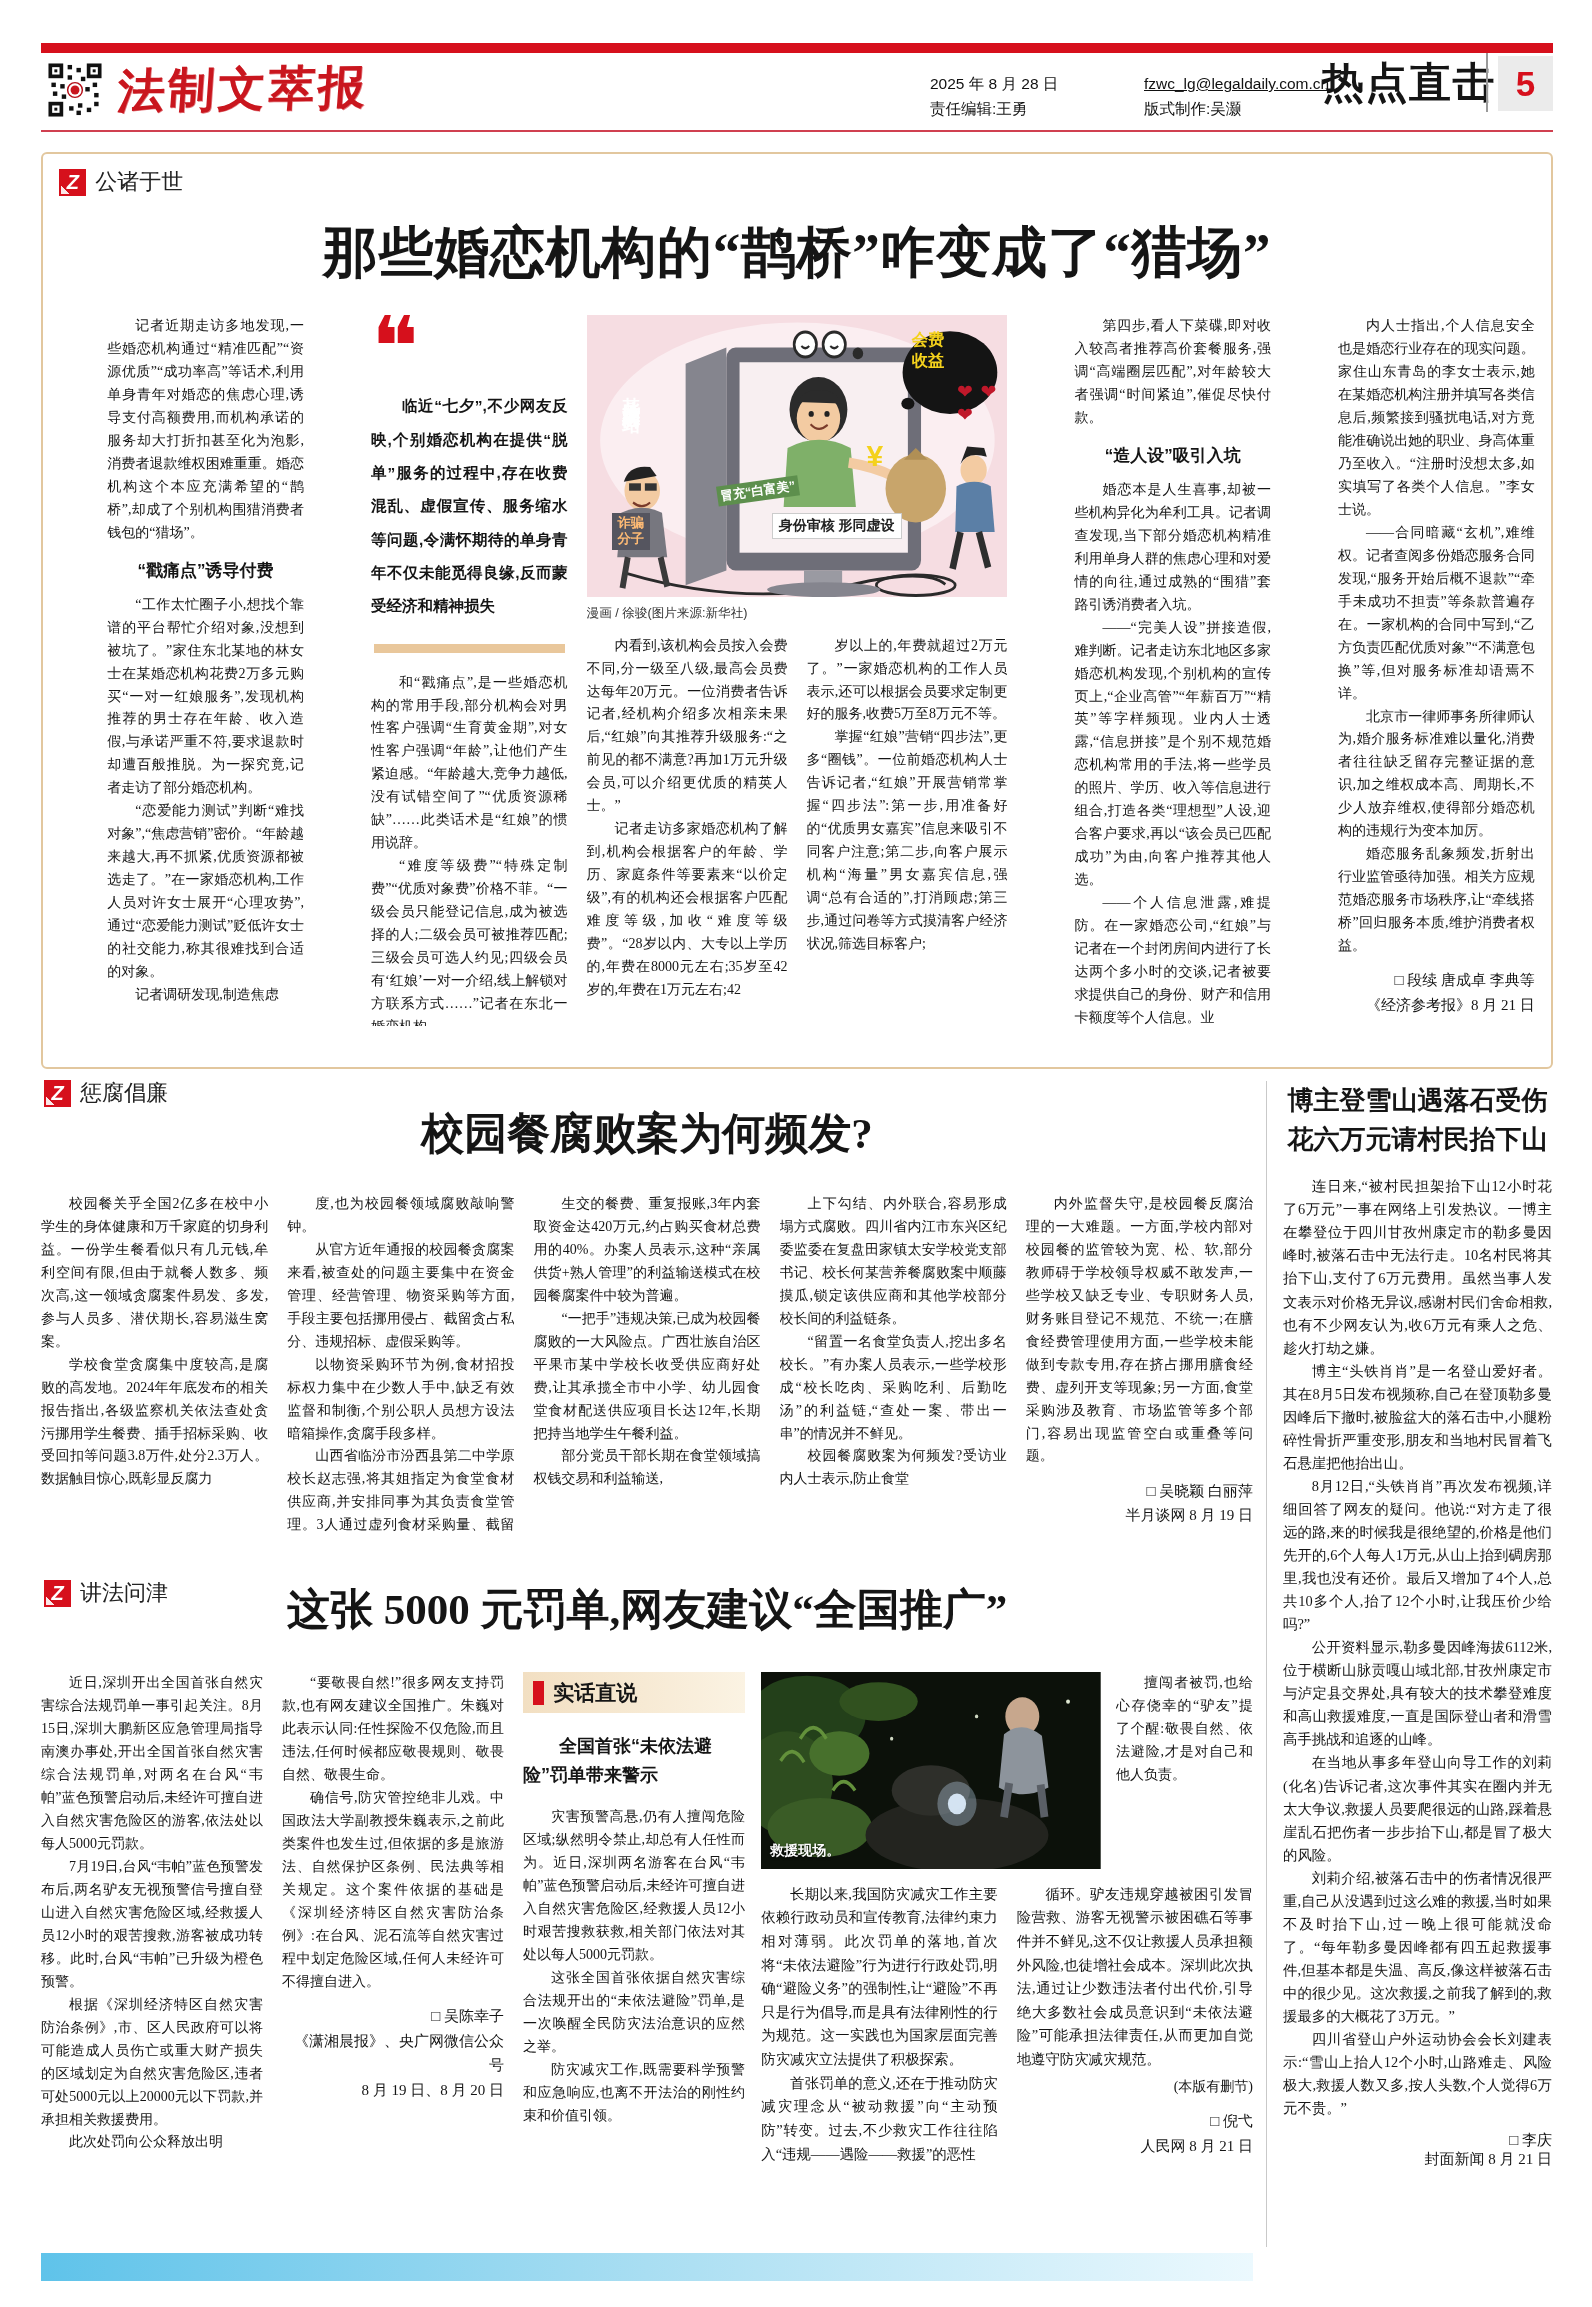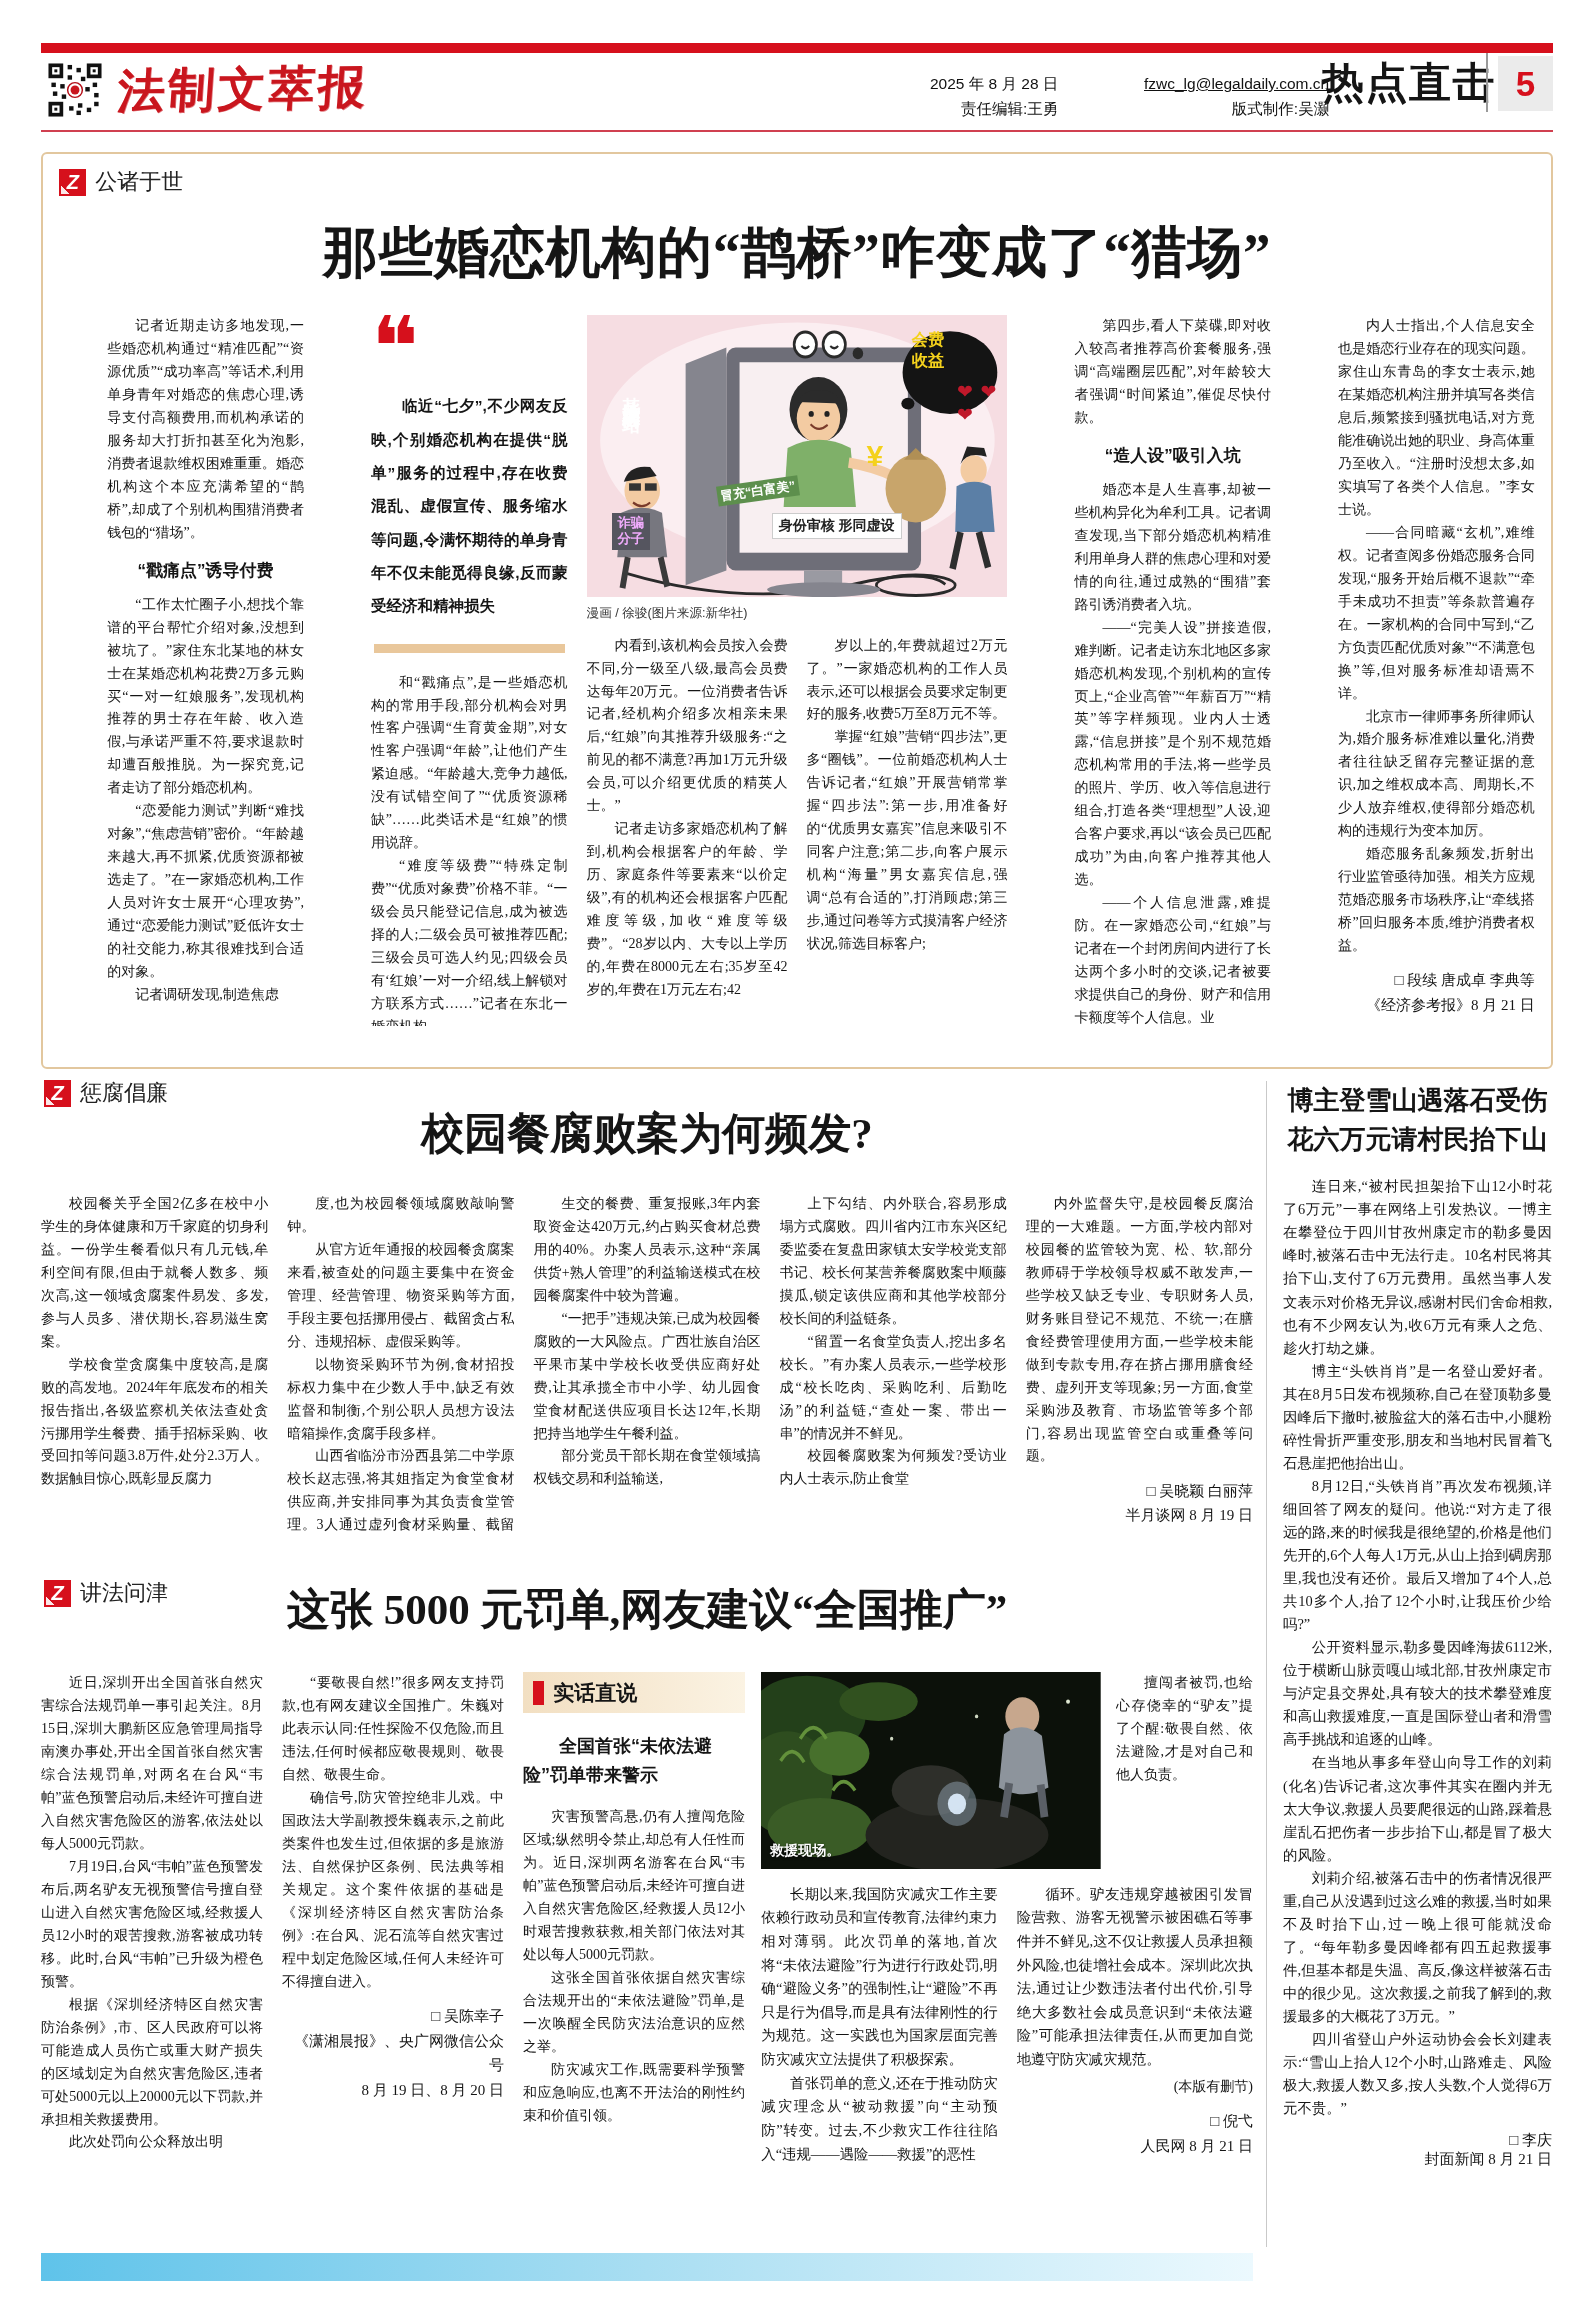--- a/index.html
+++ b/index.html
@@ -7,21 +7,21 @@
   .page { position:relative; width:1593px; height:2307px; background:#ffffff;
           font-family:"Liberation Serif", serif; color:#151515; overflow:hidden; margin:0 auto; }
 
   
   .topbar   { position:absolute; left:41px; top:43px; width:1512px; height:9.6px; background:#d6101c; }
   .qr       { position:absolute; left:47px; top:62px; width:56px; height:56px; }
   .logo     { position:absolute; left:118px; top:58px; font-size:47px; font-weight:bold;
               color:#c9161e; letter-spacing:3px; transform:skewX(-5deg) rotate(-1deg);
               font-family:"Liberation Serif", serif; text-shadow:0.7px 0.7px 0 #e27b80; }
   .meta     { position:absolute; top:71px; font-size:15.5px; line-height:25px; color:#111;
-              font-family:"Liberation Sans", sans-serif;text-align:right; }
+              font-family:"Liberation Sans", sans-serif; }
   .meta-a   { left:930px; }
   .meta-b   { left:1144px; }
   .meta-b .em { text-decoration:underline; }
   .section-title { position:absolute; left:1322px; top:55px; font-size:42px; font-weight:bold;
               font-family:"Liberation Sans", sans-serif; letter-spacing:1.5px; }
   .pn-div   { position:absolute; left:1486px; top:53px; width:1.5px; height:59px; background:#9a9a9a; }
   .pn-box   { position:absolute; left:1498px; top:56px; width:55px; height:55px; background:#ebebeb;
               display:flex; align-items:center; justify-content:center; }
   .pn-box span { color:#d6101c; font-size:35px; font-weight:bold; font-family:"Liberation Sans", sans-serif; }
   .redline  { position:absolute; left:41px; top:130px; width:1512px; height:1.5px; background:#d04050; }
@@ -51,21 +51,21 @@
   .quotetext { font-family:"Liberation Sans", sans-serif; font-weight:bold; font-size:15.5px;
                line-height:2.15; text-align:justify; text-indent:2em; }
   .tanrule { height:8.1px; background:#e9c79b; margin:22px 3px 19px; }
   .cartoon { position:relative; width:100%; height:309px; flex:0 0 309px; }
   .cartoon svg { width:100%; height:282px; display:block; }
   .cart-label { position:absolute; font-family:"Liberation Sans", sans-serif; font-weight:bold; }
   .lab-site  { left:7.5%; top:67px; width:25px; writing-mode:vertical-rl; color:#fff; font-size:18px;
                letter-spacing:3.7px; }
   .lab-fake  { left:31%; top:166px; background:#5d8f4d; color:#fff; font-size:12.6px; padding:1.5px 3px;
                transform:rotate(-8deg); }
-  .lab-fraud { left:6%; top:198px; background:#55555f; color:#f0abfc; font-size:13.3px; padding:2.2px 4.4px;
+  .lab-fraud { left:6%; top:198px; background:#55555f; color:#fdba74; font-size:13.3px; padding:2.2px 4.4px;
                width:38px; text-align:center; line-height:1.2; }
   .lab-audit { left:44%; top:198px; background:#fff; color:#222; font-size:14px; padding:2.2px 6px;
                border:0.7px solid #ccc; line-height:1.35; }
   .lab-fee   { left:76%; top:14px; color:#f4d11c; font-size:16.3px; width:43px; text-align:center;
                line-height:1.25; }
   .lab-yuan  { left:66.5%; top:124px; color:#f4d11c; font-size:30px; }
   .hearts    { position:absolute; left:88%; top:65px; color:#c0182a; font-size:19px; letter-spacing:1.5px; }
   .cart-cap  { font-size:12.6px; color:#333; margin-top:7.4px; font-family:"Liberation Sans", sans-serif; }
   .midcols { display:flex; gap:19px; flex:1; margin-top:10.3px; overflow:hidden; }
   .midcols > .col { flex:1; }

